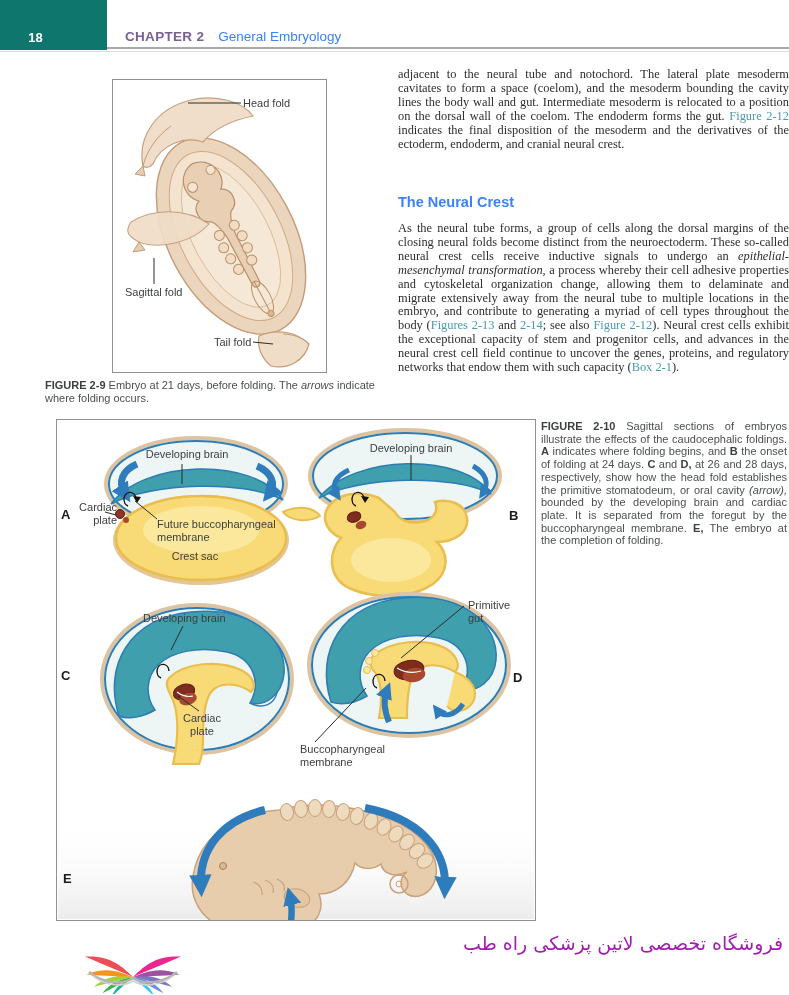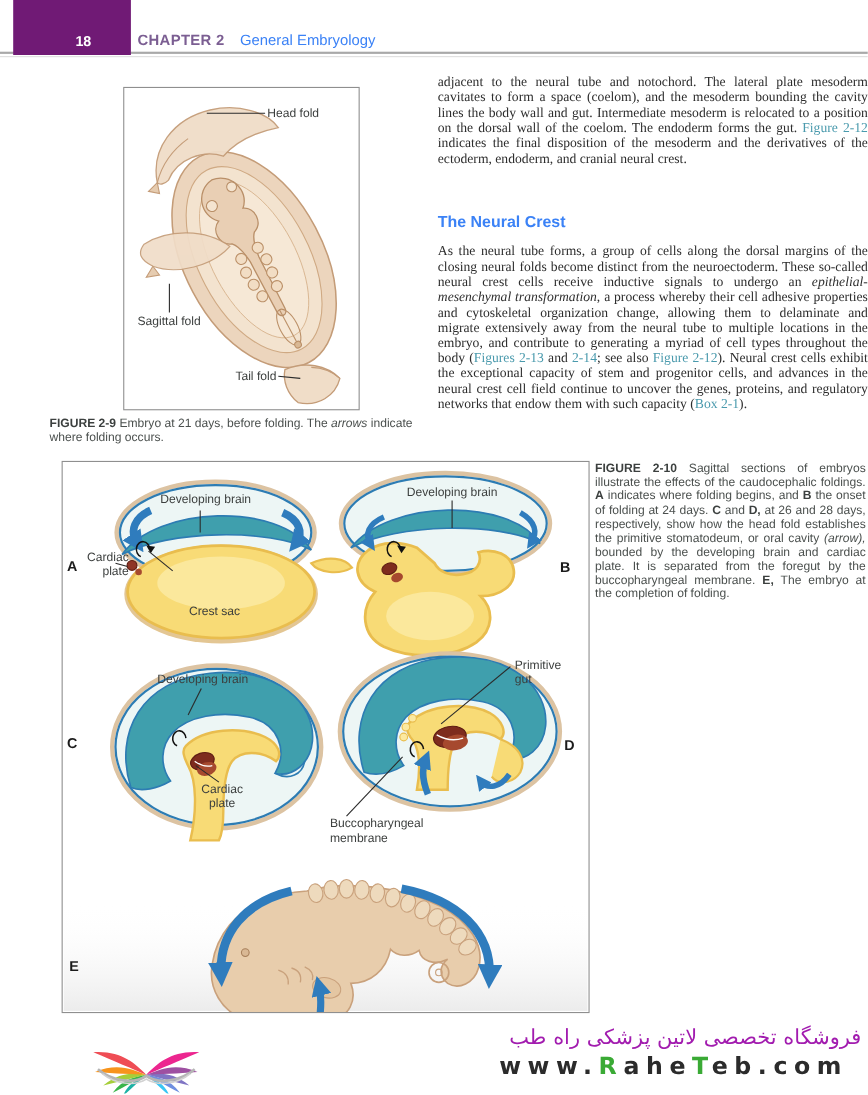--- a/index.html
+++ b/index.html
@@ -1,22 +1,22 @@
 <!DOCTYPE html>
 <html><head>
 <meta charset="utf-8">
 <style>
   html,body{margin:0;padding:0;background:#fff;}
   .page{position:relative;width:789px;height:995px;background:#fff;overflow:hidden;
         font-family:"Liberation Sans",sans-serif;}
   
   .hdr-rule{position:absolute;left:0;top:47px;width:789px;height:2px;background:#a9a9a9;}
   .hdr-rule2{position:absolute;left:0;top:51px;width:789px;height:1px;background:#dedede;}
-  .hdr-block{position:absolute;left:12px;top:0;width:107px;height:50px;background:#701a75;
-             display:flex;align-items:flex-end;justify-content:flex-end;
+  .hdr-block{position:absolute;left:0;top:0;width:107px;height:50px;background:#0f766e;
+             display:flex;align-items:flex-end;justify-content:center;
              padding:0 36px 5px 0;box-sizing:border-box;}
   .hdr-page{color:#fff;font-weight:bold;font-size:13px;}
   .hdr-line{position:absolute;left:125px;top:29px;font-size:13.5px;}
   .hdr-chapter{color:#7b5e92;font-weight:bold;letter-spacing:.3px;}
   .hdr-title{color:#3b82f6;margin-left:14px;}
   
   .serifcol{position:absolute;left:398px;width:391px;font-family:"Liberation Serif",serif;
             font-size:12.4px;line-height:13.9px;color:#2d2d2d;text-align:justify;}
   .p1{top:68px;} .p2{top:222px;}
   .sect-head{position:absolute;left:398px;top:194px;font-size:14.5px;font-weight:bold;color:#3b82f6;}
@@ -212,20 +212,21 @@
     </svg>
 
     <div class="panel-letter" style="left:4px;top:87px;">A</div>
     <div class="panel-letter" style="left:452px;top:88px;">B</div>
     <div class="panel-letter" style="left:4px;top:248px;">C</div>
     <div class="panel-letter" style="left:456px;top:250px;">D</div>
     <div class="panel-letter" style="left:6px;top:451px;">E</div>
 
     <div class="figlabel" style="left:70px;top:28px;width:120px;text-align:center;">Developing brain</div>
     <div class="figlabel" style="left:16px;top:81px;width:44px;text-align:right;">Cardiac plate</div>
+    <div class="figlabel" style="left:100px;top:98px;width:128px;">Future buccopharyngeal membrane</div>
     <div class="figlabel" style="left:100px;top:130px;width:76px;text-align:center;">Crest sac</div>
     <div class="figlabel" style="left:294px;top:22px;width:120px;text-align:center;">Developing brain</div>
     <div class="figlabel" style="left:86px;top:192px;width:92px;">Developing brain</div>
     <div class="figlabel" style="left:117px;top:292px;width:56px;text-align:center;">Cardiac plate</div>
     <div class="figlabel" style="left:411px;top:179px;width:60px;">Primitive gut</div>
     <div class="figlabel" style="left:243px;top:323px;width:95px;">Buccopharyngeal membrane</div>
   </div>
   <div class="caption cap10"><span class="seg-bold">FIGURE 2-10</span><span> Sagittal sections of embryos illustrate the effects of the caudocephalic foldings. </span><span class="seg-bold">A</span><span> indicates where folding begins, and </span><span class="seg-bold">B</span><span> the onset of folding at 24 days. </span><span class="seg-bold">C</span><span> and </span><span class="seg-bold">D,</span><span> at 26 and 28 days, respectively, show how the head fold establishes the primitive stomatodeum, or oral cavity </span><span class="seg-italic">(arrow),</span><span> bounded by the developing brain and cardiac plate. It is separated from the foregut by the buccopharyngeal membrane. </span><span class="seg-bold">E,</span><span> The embryo at the completion of folding.</span></div>
 
   <div class="logo">
@@ -242,15 +243,14 @@
         <path d="M0,0 C5,-9 10,-19 25,-24 C15,-14 7,-7 0,0 Z" transform="rotate(72)" fill="#6f8fe0"></path>
         <path d="M0,0 C5,-11 11,-22 29,-28 C18,-17 8,-8 0,0 Z" transform="rotate(58)" fill="#8075c4"></path>
         <path d="M0,0 C6,-12 12,-26 33,-33 C20,-19 9,-9 0,0 Z" transform="rotate(42)" fill="#9e50a1"></path>
         <path d="M0,0 C6,-14 13,-29 37,-37 C22,-22 10,-10 0,0 Z" transform="rotate(22)" fill="#ec268f"></path>
       </g>
       <path d="M5,50 C18,61 38,64 49,56 C60,64 80,61 93,50" fill="none" stroke="#b5b5b5" stroke-width="2.5"></path>
       <path d="M9,54 C20,63 38,66 49,59 C60,66 78,63 89,54" fill="none" stroke="#d2d2d2" stroke-width="1.5"></path>
     </svg>
   </div>
   <div class="fa-line">فروشگاه تخصصی لاتین پزشکی  راه طب</div>
-  <div class="www-line"><span>www.</span><span class="seg-green">R</span><span>ahe</span><span class="seg-green">T</span><span>eb.com</span></div>
 
 </div>
 
 </body></html>

